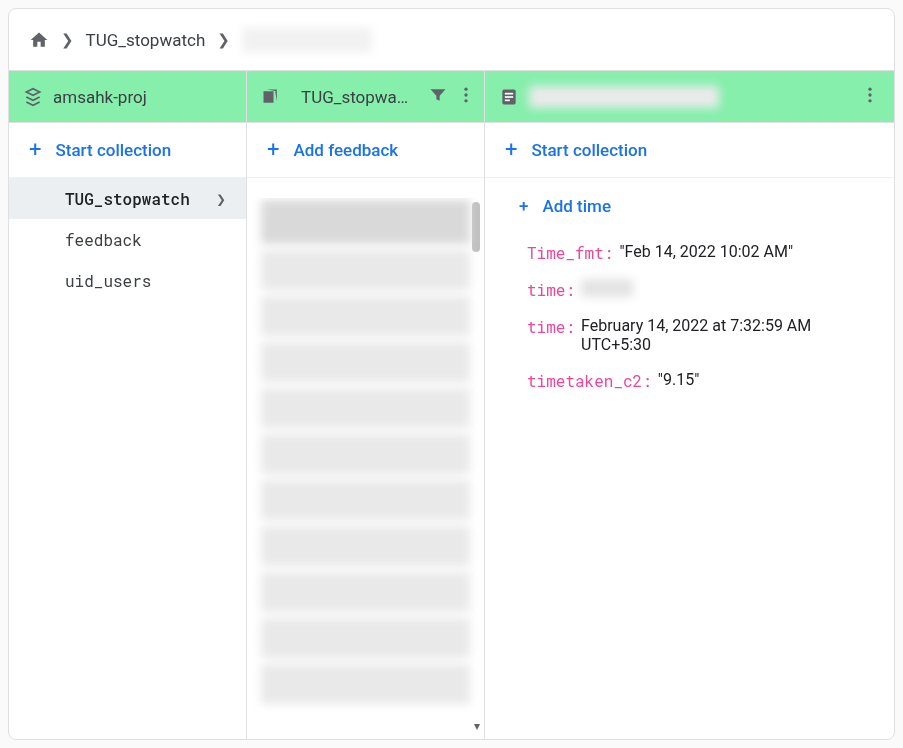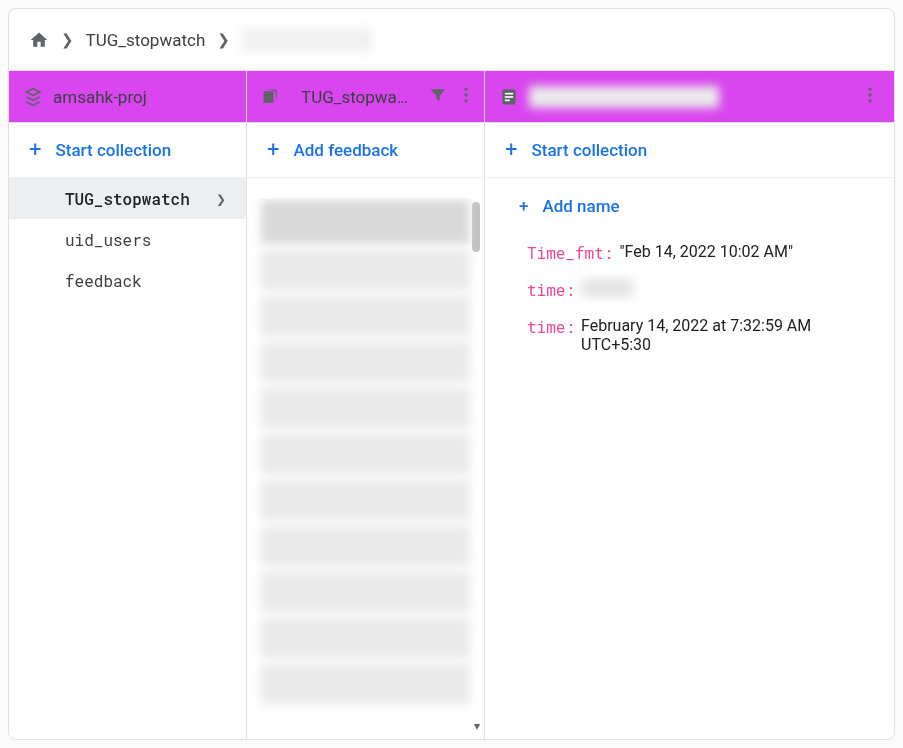--- a/index.html
+++ b/index.html
@@ -34,21 +34,21 @@
     .breadcrumb .crumb { color: #3c4043; }
     .redacted-lg {
       width: 130px; height: 24px;
       background: #f1f1f1;
       filter: blur(5px);
     }
     .headers {
       display: flex;
       height: 52px;
       border-bottom: 1px solid #e0e0e0;
-      background: #d946ef;
+      background: #86efac;
     }
     .col-header {
       display: flex;
       align-items: center;
       gap: 10px;
       padding: 0 14px;
       border-right: 1px solid #e0e0e0;
       font-size: 17px;
       color: #3c4043;
       position: relative;
@@ -236,24 +236,24 @@
       <div class="action-row">
         <span class="plus">+</span>
         <span>Start collection</span>
       </div>
       <div class="list">
         <div class="list-item active">
           <span>TUG_stopwatch</span>
           <span class="chev">❯</span>
         </div>
         <div class="list-item">
+          <span>feedback</span>
+        </div>
+        <div class="list-item">
           <span>uid_users</span>
-        </div>
-        <div class="list-item">
-          <span>feedback</span>
         </div>
       </div>
     </div>
 
     <div class="col w2">
       <div class="action-row">
         <span class="plus">+</span>
         <span>Add feedback</span>
       </div>
       <div class="list">
@@ -274,32 +274,36 @@
     </div>
 
     <div class="col w3">
       <div class="action-row">
         <span class="plus">+</span>
         <span>Start collection</span>
       </div>
       <div class="fields">
         <div class="add-field">
           <span class="plus">+</span>
-          <span>Add name</span>
+          <span>Add time</span>
         </div>
 
         <div class="field-line">
           <span class="field-key">Time_fmt:</span>
           <span class="field-val">"Feb 14, 2022 10:02 AM"</span>
         </div>
         <div class="field-line">
           <span class="field-key">time:</span>
           <span class="redacted-sm"></span>
         </div>
         <div class="field-line">
           <span class="field-key">time:</span>
           <span class="field-val wrap">February 14, 2022 at 7:32:59 AM UTC+5:30</span>
         </div>
+        <div class="field-line">
+          <span class="field-key">timetaken_c2:</span>
+          <span class="field-val">"9.15"</span>
+        </div>
       </div>
     </div>
 
   </div>
 </div>
 
 </body></html>

